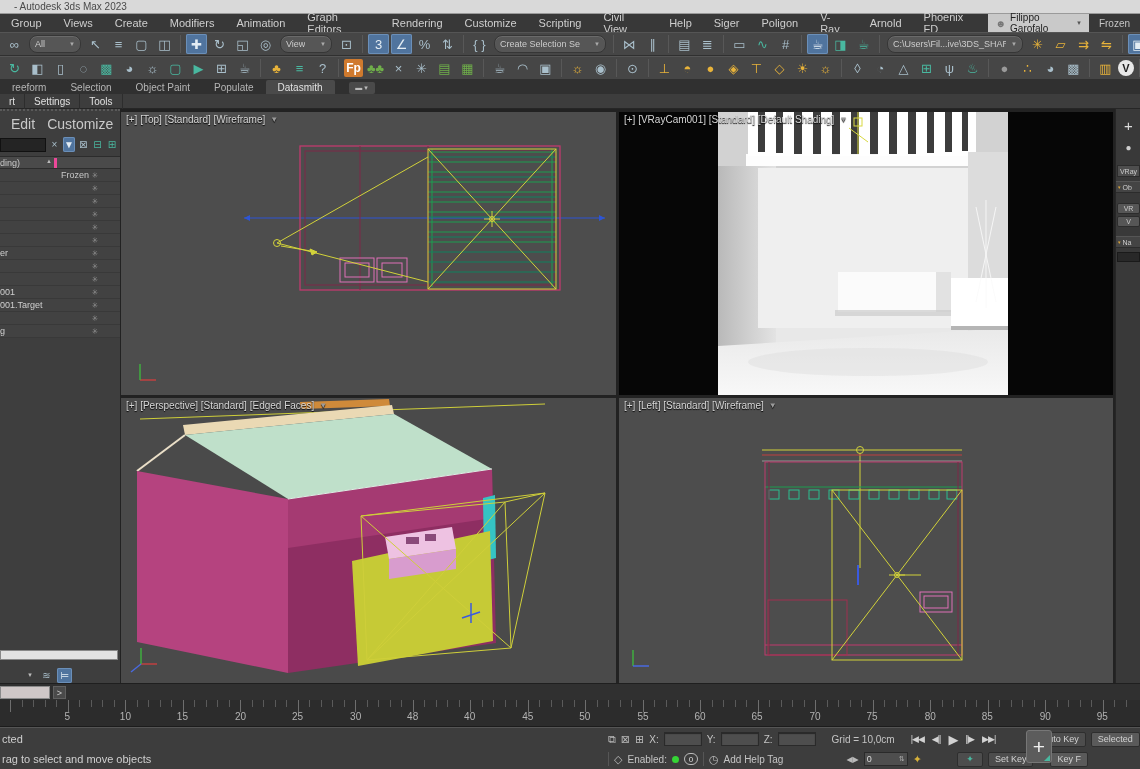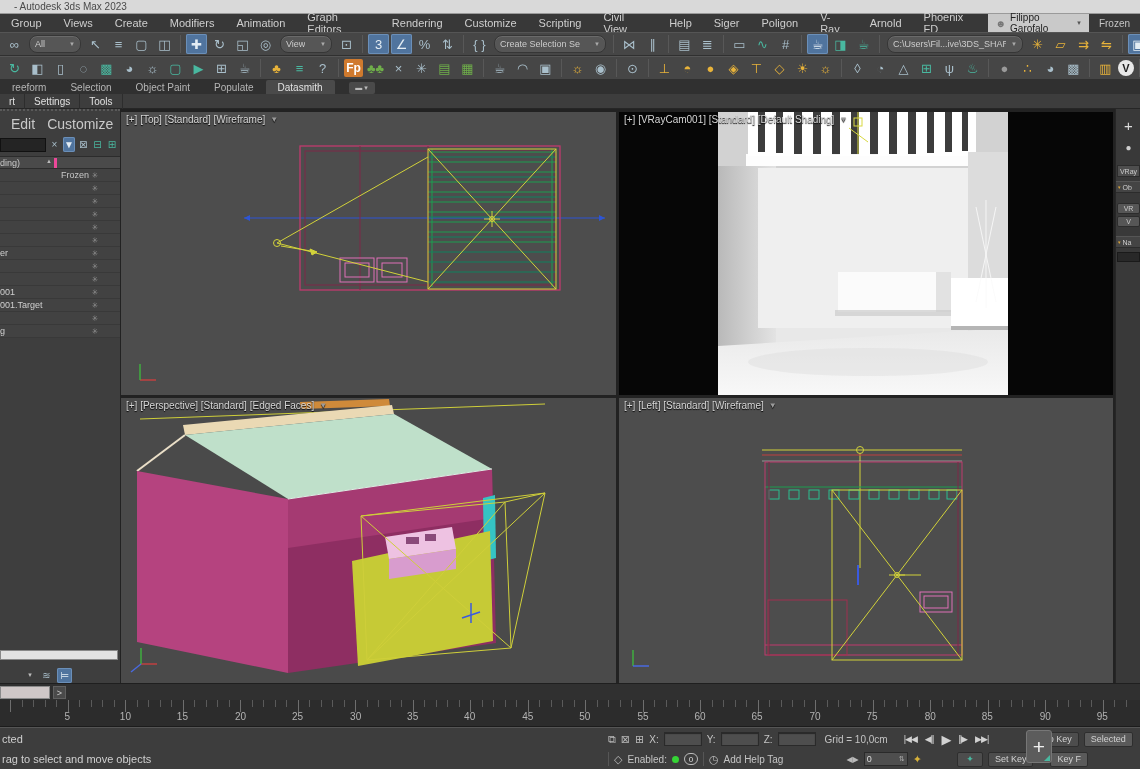--- a/index.html
+++ b/index.html
@@ -649,21 +649,21 @@
 
 <div class="ruler">
   <div class="minor"></div>
   <div class="major"></div>
 <span class="tick-label" style="left: 5.9%;">5</span>
     <span class="tick-label" style="left: 11%;">10</span>
     <span class="tick-label" style="left: 16%;">15</span>
     <span class="tick-label" style="left: 21.1%;">20</span>
     <span class="tick-label" style="left: 26.1%;">25</span>
     <span class="tick-label" style="left: 31.2%;">30</span>
-    <span class="tick-label" style="left: 36.2%;">35</span>
+    <span class="tick-label" style="left: 36.2%;">48</span>
     <span class="tick-label" style="left: 41.2%;">40</span>
     <span class="tick-label" style="left: 46.3%;">45</span>
     <span class="tick-label" style="left: 51.3%;">50</span>
     <span class="tick-label" style="left: 56.4%;">55</span>
     <span class="tick-label" style="left: 61.4%;">60</span>
     <span class="tick-label" style="left: 66.4%;">65</span>
     <span class="tick-label" style="left: 71.5%;">70</span>
     <span class="tick-label" style="left: 76.5%;">75</span>
     <span class="tick-label" style="left: 81.6%;">80</span>
     <span class="tick-label" style="left: 86.6%;">85</span>
@@ -678,21 +678,21 @@
   <div class="sb-r1">
     <span class="sic">⧉</span>
     <span class="sic">⊠</span>
     <span class="sic">⊞</span>
     <span class="slabel">X:</span>
     <span class="sfield"></span>
     <span class="slabel">Y:</span>
     <span class="sfield"></span>
     <span class="slabel">Z:</span>
     <span class="sfield"></span>
-    <span class="slabel" style="margin-left:4px">Grid = 10,0cm</span>
+    <span class="slabel" style="margin-left:11px">Grid = 10,0cm</span>
     <span class="pb">
       <span class="pbtn">|◀◀</span>
       <span class="pbtn">◀||</span>
       <span class="pbtn play">▶</span>
       <span class="pbtn">||▶</span>
       <span class="pbtn">▶▶|</span>
     </span>
     <span class="kbtn" style="margin-left:32px">Auto Key</span>
     <span class="kbtn lit">Selected</span>
   </div>

